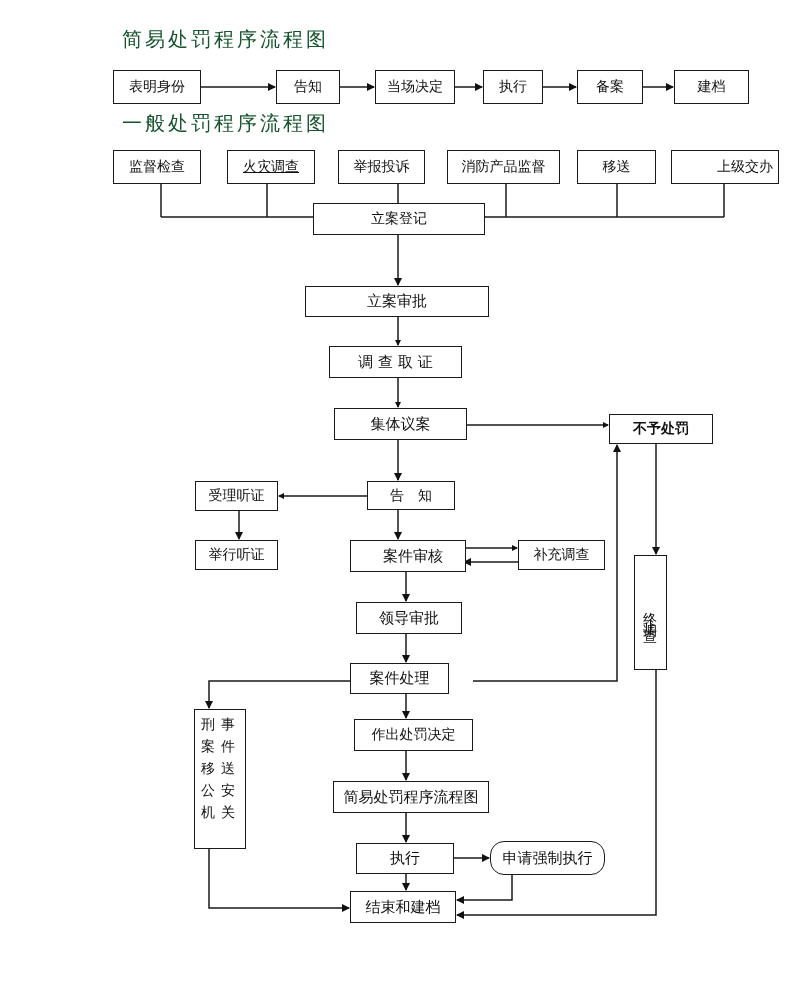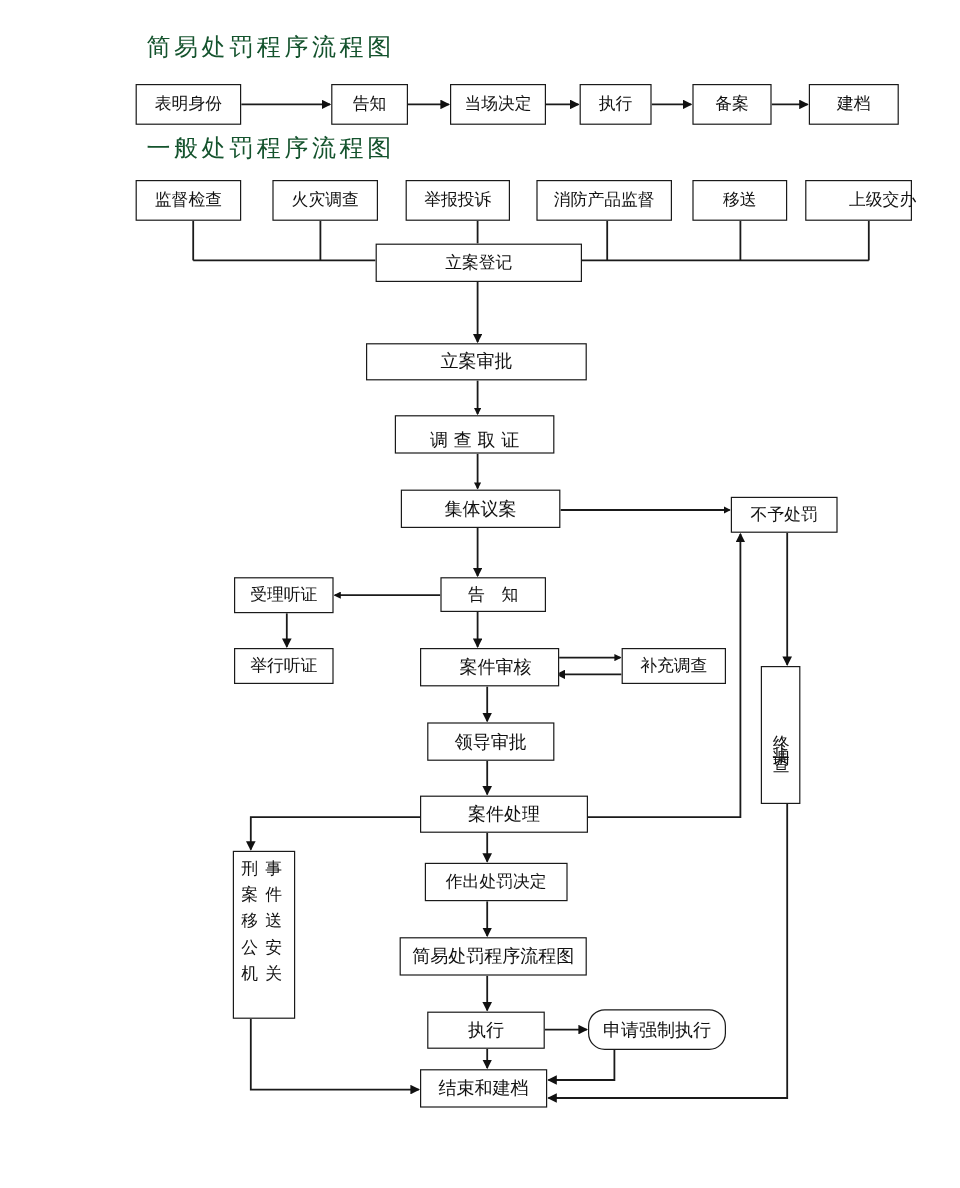--- a/index.html
+++ b/index.html
@@ -97,49 +97,49 @@
   </div>
 <div class="box" style="left:674px; top:70px; width:75px; height:34px;">
     <span>建档</span>
   </div>
 
 <div class="title" style="left:122px; top:110px;">一般处罚程序流程图</div>
 
 <div class="box" style="left:113px; top:150px; width:88px; height:34px;">
     <span>监督检查</span>
   </div>
-<div class="box" style="left:227px; top:150px; width:88px; height:34px;">
+<div class="box" style="left:227px; top:150px; width:88px; height:34px;text-decoration:underline;">
     <span>火灾调查</span>
   </div>
 <div class="box" style="left:338px; top:150px; width:87px; height:34px;">
     <span>举报投诉</span>
   </div>
 <div class="box" style="left:447px; top:150px; width:113px; height:34px;">
     <span>消防产品监督</span>
   </div>
 <div class="box" style="left:577px; top:150px; width:79px; height:34px;">
     <span>移送</span>
   </div>
-<div class="box" style="left:671px; top:150px; width:89px; height:34px;padding-left:40px;">
+<div class="box" style="left:671px; top:150px; width:108px; height:34px;padding-left:40px;">
     <span>上级交办</span>
   </div>
 
 <div class="box" style="left:313px; top:203px; width:172px; height:32px;">
     <span>立案登记</span>
   </div>
 <div class="box big" style="left:305px; top:286px; width:184px; height:31px;align-items:center;">
     <span>立案审批</span>
   </div>
-<div class="box big" style="left:329px; top:346px; width:133px; height:32px;align-items:flex-end;">
+<div class="box big" style="left:329px; top:346px; width:133px; height:32px;">
     <span>调 查 取 证</span>
   </div>
 <div class="box big" style="left:334px; top:408px; width:133px; height:32px;">
     <span>集体议案</span>
   </div>
-<div class="box" style="left:609px; top:414px; width:89px; height:30px;">
+<div class="box" style="left:609px; top:414px; width:104px; height:30px;font-weight:bold;">
     <span>不予处罚</span>
   </div>
 
 <div class="box" style="left:195px; top:481px; width:83px; height:30px;">
     <span>受理听证</span>
   </div>
 <div class="box" style="left:367px; top:481px; width:88px; height:29px;">
     <span>告　知</span>
   </div>
 <div class="box" style="left:195px; top:540px; width:83px; height:30px;">
@@ -152,21 +152,21 @@
     <span>补充调查</span>
   </div>
 <div class="box big" style="left:356px; top:602px; width:106px; height:32px;">
     <span>领导审批</span>
   </div>
 
 <div class="box vert" style="left:634px; top:555px; width:33px; height:115px;">
     <span>终止调查</span>
   </div>
 
-<div class="box big" style="left:350px; top:663px; width:140px; height:31px;">
+<div class="box big" style="left:350px; top:663px; width:99px; height:31px;">
     <span>案件处理</span>
   </div>
 
 <div class="box vert2" style="left:194px; top:709px; width:52px; height:140px;">
   <div class="grid">
     <span>刑</span>
     <span>事</span>
     <span>案</span>
     <span>件</span>
     <span>移</span>

